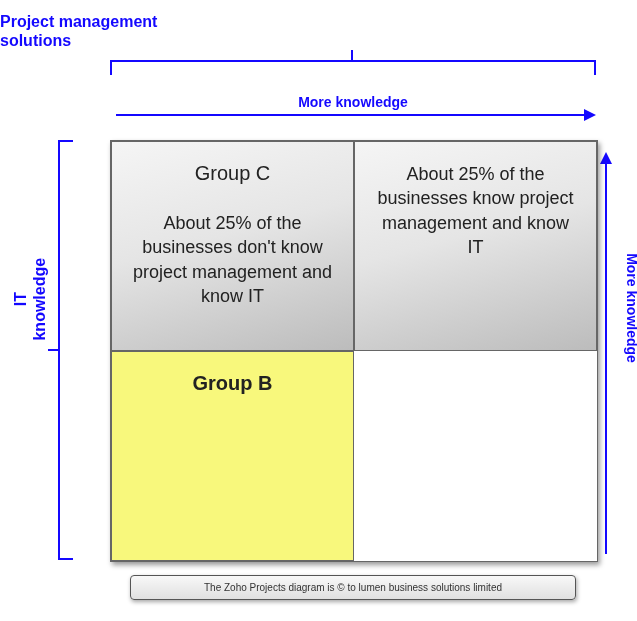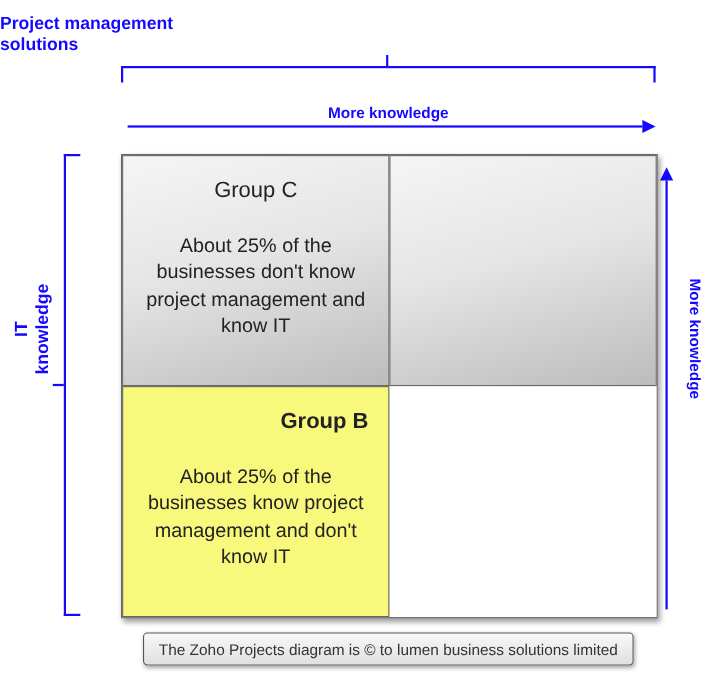--- a/index.html
+++ b/index.html
@@ -157,21 +157,20 @@
     display: flex;
     flex-direction: column;
     align-items: center;
     justify-content: flex-start;
     padding: 20px 18px 10px 18px;
     box-sizing: border-box;
     text-align: center;
   }
   .cell.highlight {
     background: #f8f87c;
-    align-items: flex-end;
   }
   .cell-title {
     font-size: 20px;
     color: #222;
     margin-bottom: 26px;
     font-weight: normal;
   }
   .cell.highlight .cell-title {
     font-weight: bold;
   }
@@ -186,21 +185,21 @@
     top: 575px;
     left: 130px;
     width: 446px;
     border: 1px solid #555;
     border-radius: 4px;
     background: linear-gradient(#f8f8f8, #e0e0e0);
     box-shadow: 1px 2px 4px rgba(0,0,0,0.35);
     padding: 6px 10px;
     box-sizing: border-box;
     text-align: center;
-    font-size: 14px;
+    font-size: 10px;
     color: #333;
   }
 </style>
 </head>
 <body>
 
 <div class="canvas">
 
   <div class="top-title">
     <span>Project management</span><br>
@@ -222,21 +221,21 @@
   <div class="right-axis-line"></div>
   <div class="right-axis-arrow"></div>
   <div class="right-sublabel">More knowledge</div>
 
   <div class="grid">
     <div class="cell">
       <div class="cell-title">Group C</div>
       <div class="cell-desc">About 25% of the businesses don't know project management and know IT</div>
     </div>
     <div class="cell">
+      <div class="cell-desc">About 25% of the businesses know project management and know IT</div>
     </div>
     <div class="cell highlight">
       <div class="cell-title">Group B</div>
-      <div class="cell-desc">About 25% of the businesses know project management and don't know IT</div>
     </div>
   </div>
 
   <div class="caption">The Zoho Projects diagram is © to lumen business solutions limited</div>
 </div>
 
 </body></html>

